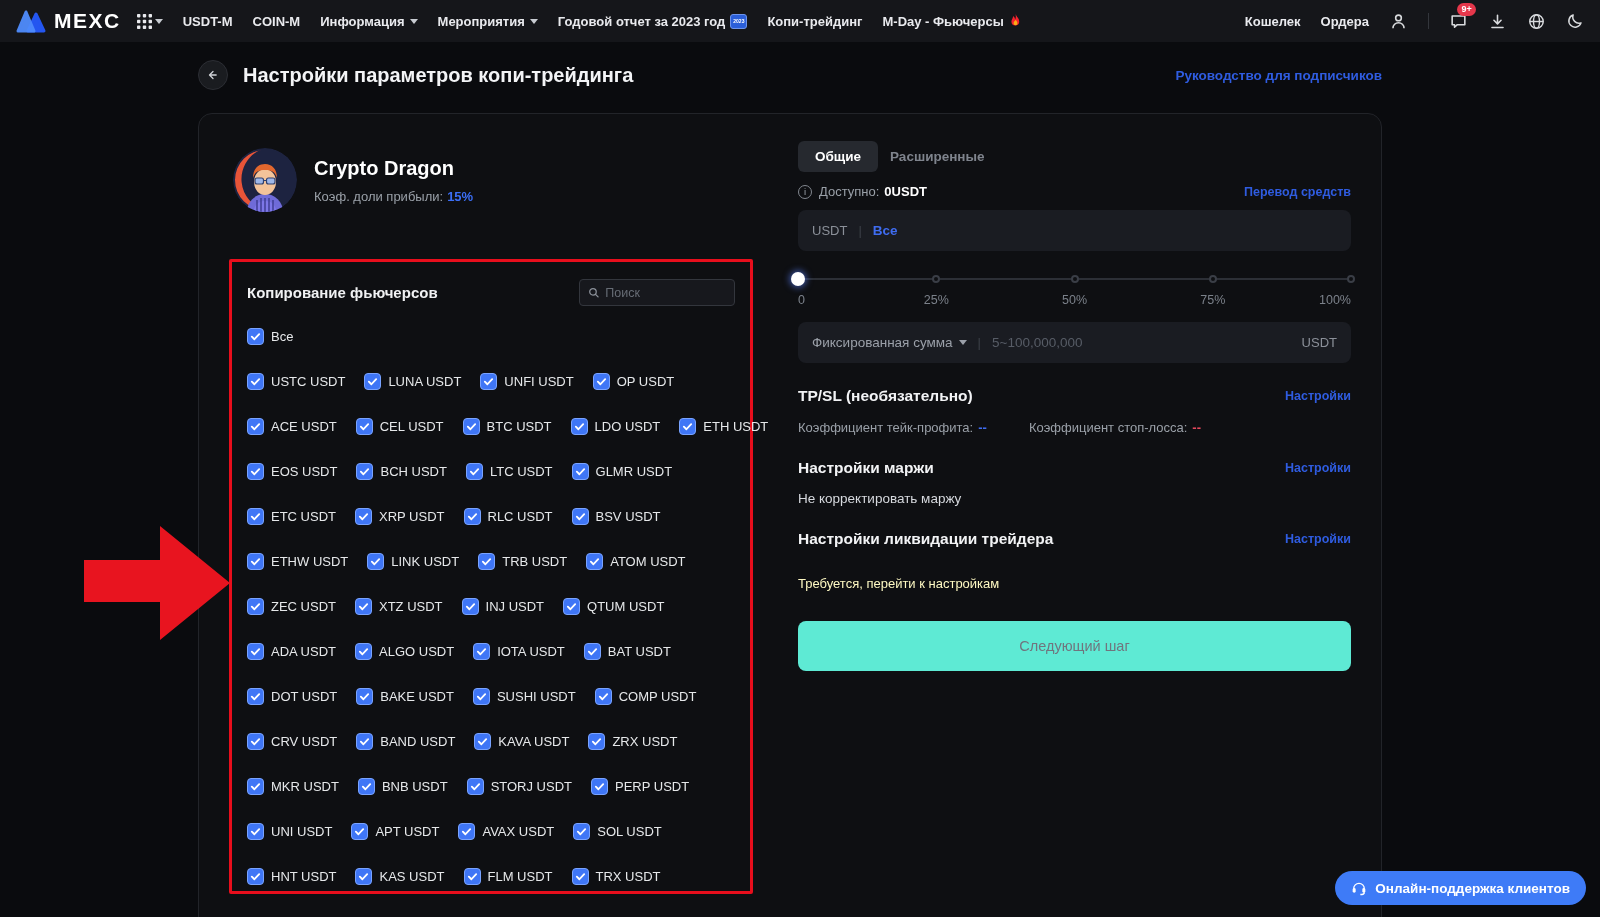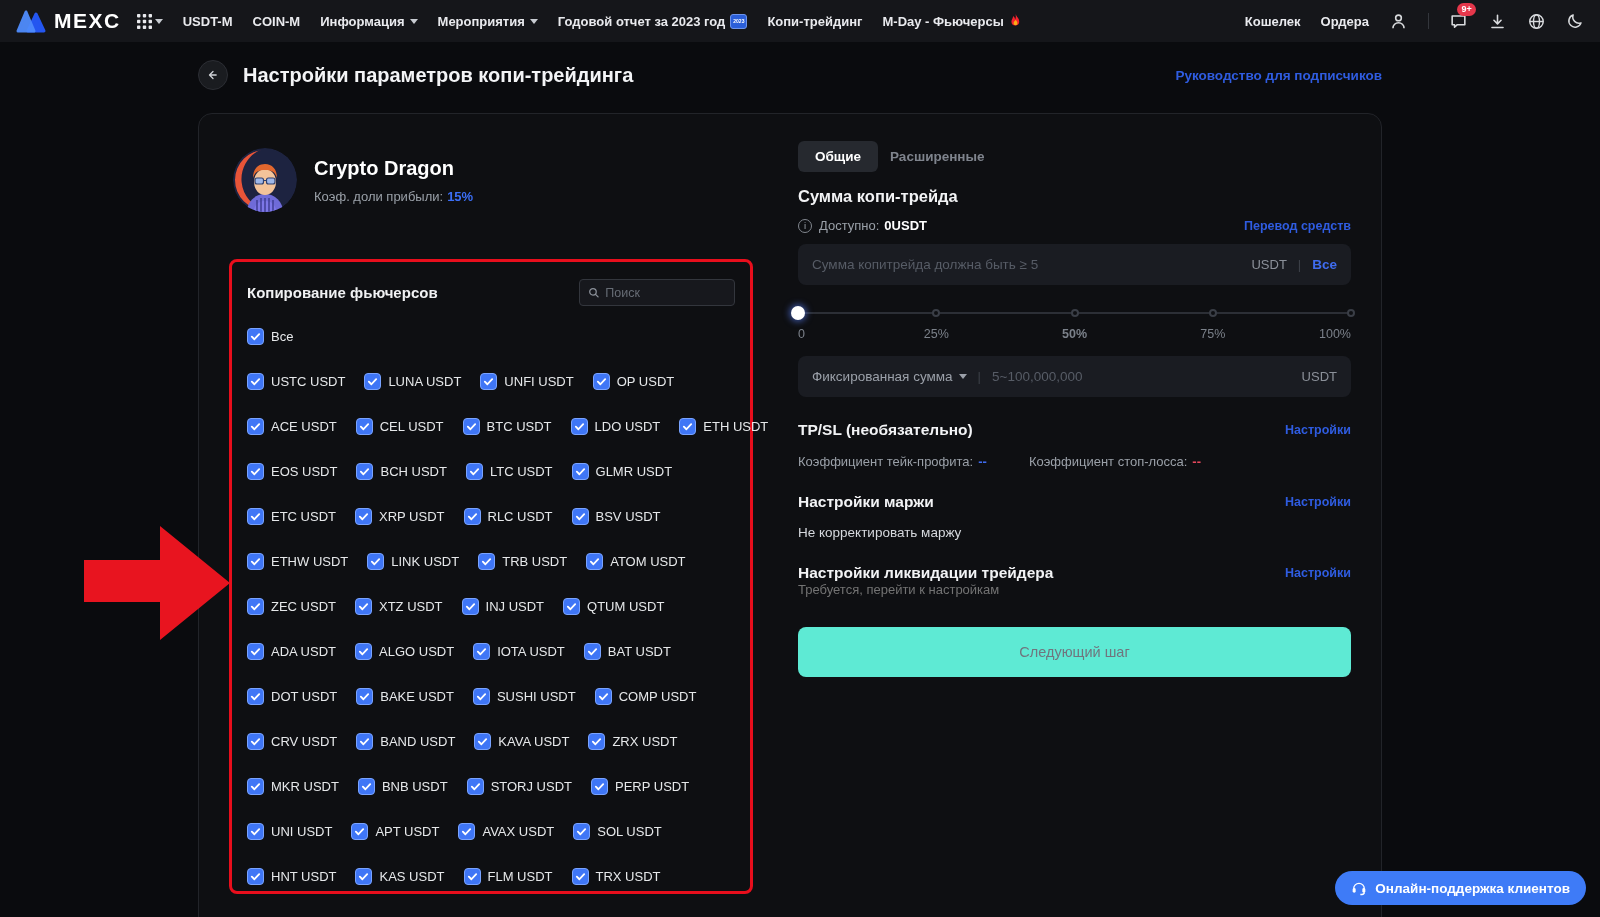--- a/index.html
+++ b/index.html
@@ -34,21 +34,21 @@
   .guide-link{margin-left:auto; color:#2f5ce0; font-size:13.5px; font-weight:700; cursor:pointer;}
   
   .card{position:absolute; left:198px; top:113px; width:1184px; height:840px; background:#0e0f12; border:1px solid #222429; border-radius:14px;}
   
   .profile{position:absolute; left:34px; top:34px; display:flex; align-items:center; gap:17px;}
   .avatar{width:64px; height:64px; border-radius:50%; overflow:hidden; flex:none;}
   .trader-name{font-size:20px; font-weight:700; color:#fff;}
   .trader-share{margin-top:9px; font-size:13px; color:#9aa0a8;}
   .trader-share b{color:#3b6ef5; font-weight:600; margin-left:4px;}
   
-  .red-box{position:absolute; left:30px; top:145px; width:524px; height:635px; border:3px solid #e80e1c; border-radius:8px; padding:17px 15px 0 15px; background:#0e0f12;}
+  .red-box{position:absolute; left:30px; top:145px; width:524px; height:635px; border:3px solid #e80e1c; border-radius:2px; padding:17px 15px 0 15px; background:#0e0f12;}
   .fut-header{display:flex; justify-content:space-between; align-items:center;}
   .fut-title{font-size:15px; font-weight:700; color:#f0f1f3;}
   .search-box{width:156px; height:27px; border:1px solid #33363d; border-radius:4px; background:#17181d; display:flex; align-items:center; padding:0 8px; gap:6px;}
   .search-box input{background:transparent; border:none; outline:none; color:#c8ccd2; font-size:12.5px; width:100%; font-family:"Liberation Sans",sans-serif;}
   .search-box input::placeholder{color:#676c75;}
   .pair-row{height:45px; display:flex; align-items:center; gap:19px;}
   .all-row{margin-top:8px;}
   .pair{display:flex; align-items:center; gap:7px; cursor:pointer; white-space:nowrap;}
   .cb{width:17px; height:17px; background:#3f76f6; border:1px solid #79a3ff; border-radius:4px; display:inline-flex; align-items:center; justify-content:center; flex:none;}
   .pair-label{font-size:13px; color:#e6e8ea;}
@@ -86,21 +86,21 @@
   .mode-range{color:#575c66; font-size:13.5px;}
   .mode-info{margin-top:16px; display:flex; align-items:center; font-size:13.5px; color:#d6d9de;}
   .sec-head{display:flex; align-items:center; justify-content:space-between;}
   .sec-head .sec-title{font-size:15.5px;}
   .tpsl-head{margin-top:24px;}
   .coef-row{margin-top:15px; display:flex; align-items:center; gap:42px; font-size:13px;}
   .coef-val-tp{color:#3f6cf0; font-weight:700; margin-left:5px;}
   .coef-val-sl{color:#e5485c; font-weight:700; margin-left:5px;}
   .sec-gap{margin-top:24px;}
   .plain-val{margin-top:14px; font-size:13.5px; color:#d6d9de;}
-  .warn-val{margin-top:0; font-size:13px; color:#737373;}
+  .warn-val{margin-top:28px; font-size:13px; color:#fef9c3;}
   .next-btn{margin-top:30px; height:50px; background:#5eead4; border-radius:8px; display:flex; align-items:center; justify-content:center; color:#70757e; font-size:14.5px; cursor:not-allowed;}
   
   .red-arrow{position:absolute; left:84px; top:524px;}
   .support-pill{position:absolute; right:14px; bottom:12px; height:34px; background:#3e7bf7; border-radius:17px; display:flex; align-items:center; gap:8px; padding:0 16px; cursor:pointer;}
   .support-pill span{color:#fff; font-size:13.5px; font-weight:600;}
 </style>
 </head>
 <body>
 
 <div class="navbar">
@@ -672,46 +672,44 @@
         </div>
       </div>
   </div>
 
   <div class="settings">
     <div class="tabs">
       <div class="tab active">Общие</div>
       <div class="tab inactive">Расширенные</div>
     </div>
 
-    <div class="sec-title mt-title">Сумма копи-трейда</div>
     <div class="avail-row">
       <span class="info-i"></span>
       <span class="muted">Доступно:</span>
       <span class="avail-val">0USDT</span>
       <span class="link">Перевод средств</span>
     </div>
     <div class="field">
-      <input type="text" placeholder="Сумма копитрейда должна быть ≥ 5" style="">
       <span class="cur">USDT</span>
       <span class="vbar">|</span>
       <span class="all-link">Все</span>
     </div>
     <div class="slider">
       <div class="track"></div>
       <div class="dot" style="left:0%"></div>
       <div class="dot" style="left:25%"></div>
       <div class="dot" style="left:50%"></div>
       <div class="dot" style="left:75%"></div>
       <div class="dot" style="left:100%"></div>
       <div class="thumb"></div>
     </div>
     <div class="slider-labels">
         <span class="sl-label" style="left: 0%;">0</span>
         <span class="sl-label" style="left: 25%;">25%</span>
-        <span class="sl-label" style="left: 50%; font-weight: bold;">50%</span>
+        <span class="sl-label" style="left: 50%;">50%</span>
         <span class="sl-label" style="left: 75%;">75%</span>
         <span class="sl-label" style="left: 100%;">100%</span>
       </div>
 
     <div class="field" style="margin-top:14px">
       <span class="mode-sel">
         <span>Фиксированная сумма</span>
         <span class="caret" style="border-top-color:#9ba0a9"></span>
       </span>
       <span class="vbar">|</span>

